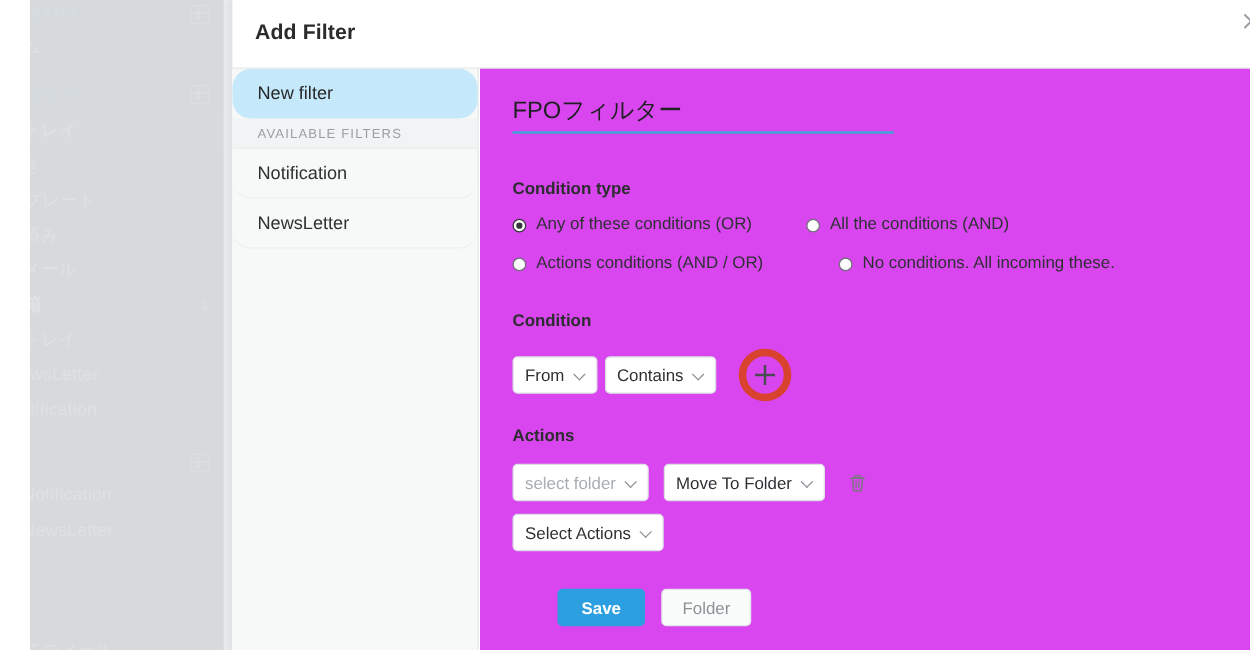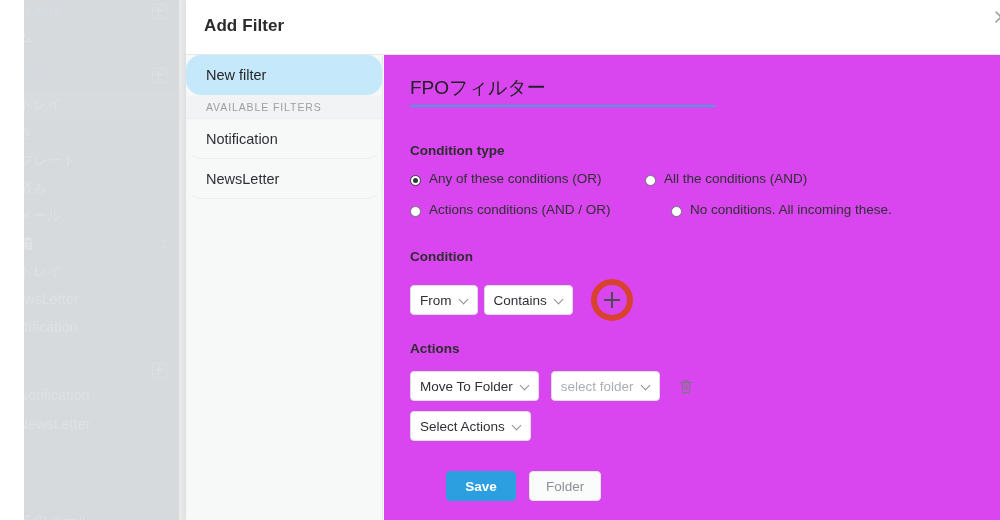--- a/index.html
+++ b/index.html
@@ -514,26 +514,26 @@
         </div>
         <div class="add-cond-wrap">
           <div class="hl-ring"></div>
           <div class="add-btn"></div>
         </div>
       </div>
 
       <div class="sect-label" style="top:286px">Actions</div>
 
       <div class="act-row" style="top:316px">
+        <div class="sel muted">
+          <span>select folder</span>
+          <span class="caret"></span>
+        </div>
         <div class="sel">
           <span>Move To Folder</span>
-          <span class="caret"></span>
-        </div>
-        <div class="sel muted">
-          <span>select folder</span>
           <span class="caret"></span>
         </div>
         <div class="trash">
           <svg width="20" height="20" viewBox="0 0 20 20" aria-hidden="true">
             <path d="M6 6.5 h8 l-0.8 9.2 a1 1 0 0 1 -1 0.9 h-4.4 a1 1 0 0 1 -1 -0.9 Z" fill="none" stroke="#76797c" stroke-width="1.1"></path>
             <path d="M4.6 6.5 h10.8" stroke="#76797c" stroke-width="1.1" fill="none" stroke-linecap="round"></path>
             <path d="M8 6.5 v-1.4 a0.6 0.6 0 0 1 0.6 -0.6 h2.8 a0.6 0.6 0 0 1 0.6 0.6 v1.4" fill="none" stroke="#76797c" stroke-width="1.1"></path>
             <path d="M8.9 9 v5 M11.1 9 v5" stroke="#76797c" stroke-width="1" fill="none" stroke-linecap="round"></path>
           </svg>
         </div>

